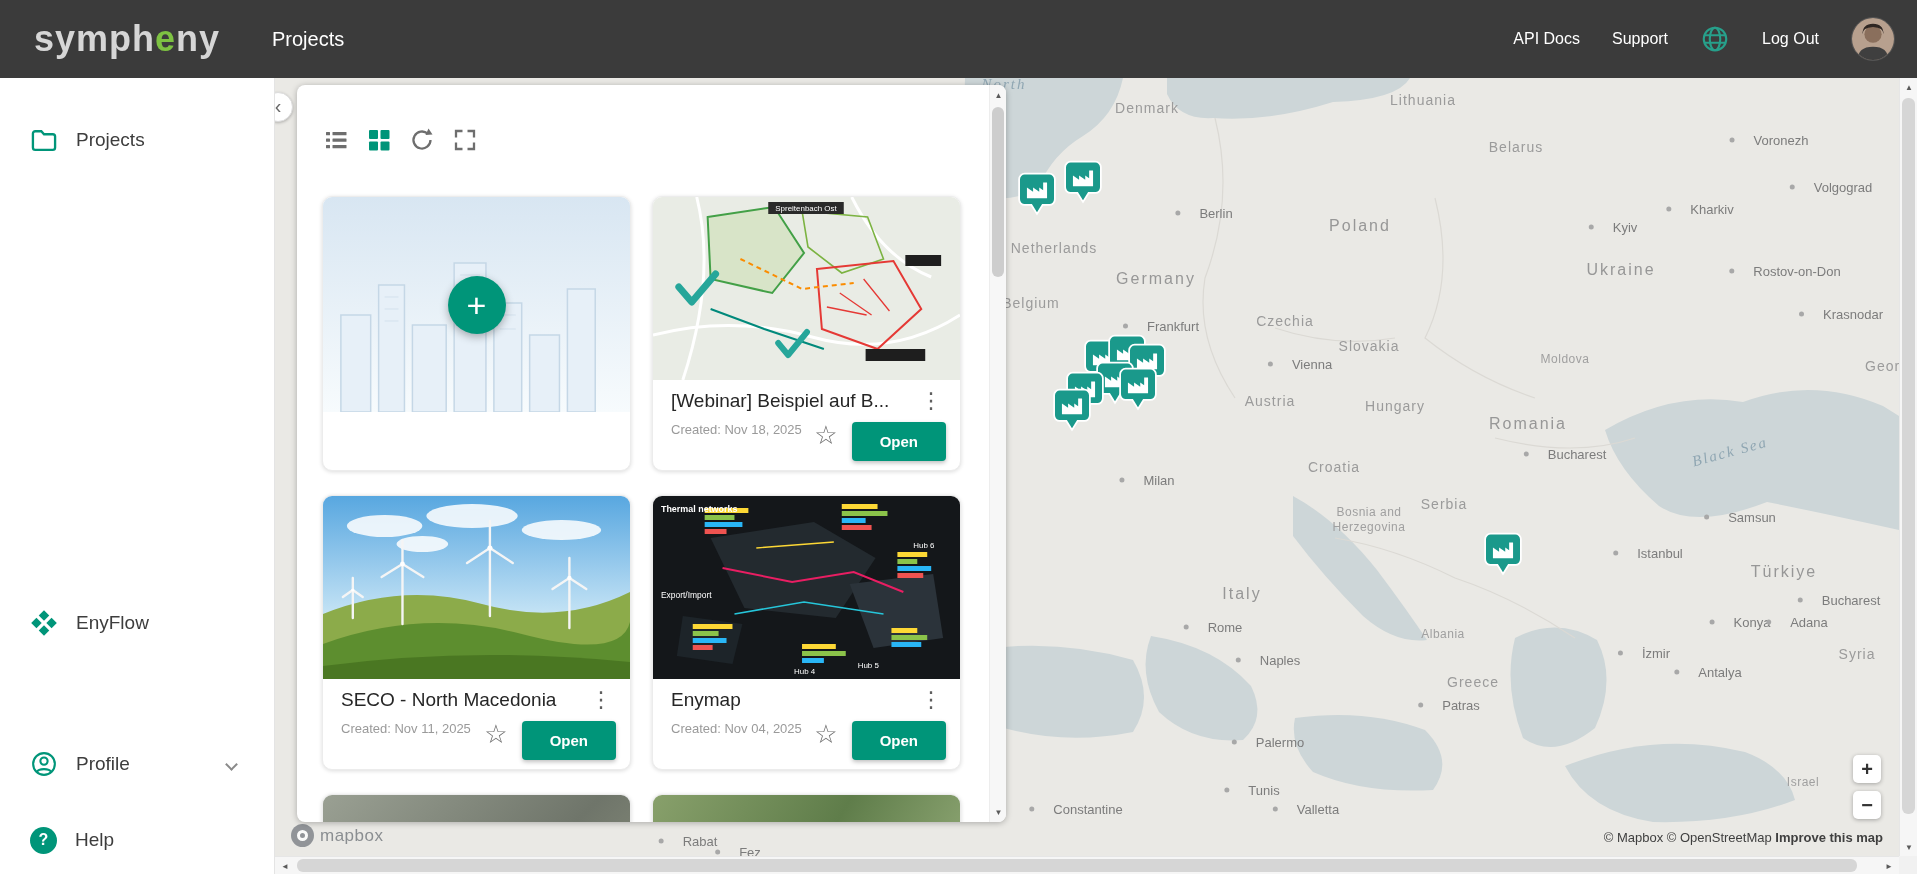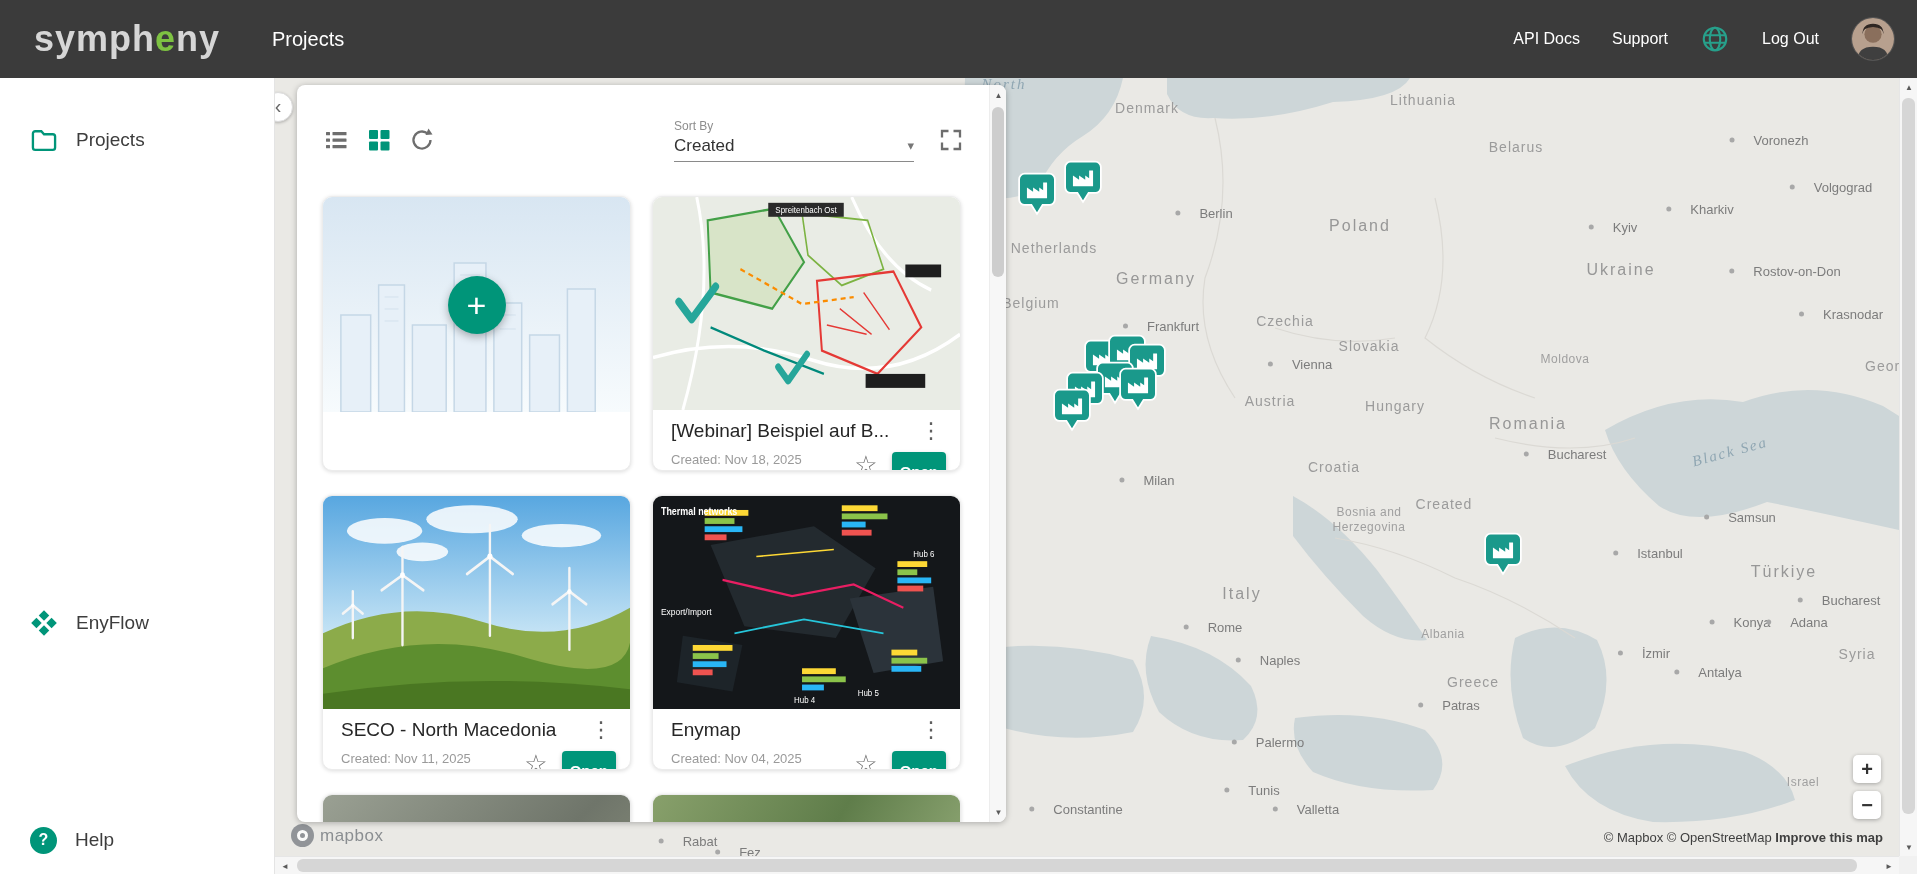--- a/index.html
+++ b/index.html
@@ -60,33 +60,33 @@
   .toolbar{position:absolute;left:26px;top:22px;right:42px;height:66px;display:flex;align-items:center}
   .tb-icon{width:26px;height:26px;margin-right:17px;cursor:pointer}
   .tb-icon svg{width:26px;height:26px;display:block}
   .sort{margin-left:auto;width:240px;margin-right:24px;cursor:pointer}
   .sort-label{font-size:12px;color:#8d8d8d;margin-bottom:3px}
   .sort-row{display:flex;align-items:center;border-bottom:1px solid #8a8a8a;padding-bottom:5px;font-size:17px;color:#333}
   .sort-row .caret{margin-left:auto;color:#777;font-size:13px}
   .cards{position:absolute;left:25px;top:111px;display:grid;grid-template-columns:309px 309px;column-gap:21px;row-gap:24px}
   .card{width:309px;height:275px;background:#fff;border:1px solid #ececec;border-radius:10px;box-shadow:0 1px 4px rgba(0,0,0,.14);overflow:hidden;display:flex;flex-direction:column;cursor:pointer}
   .card.partial{height:160px}
-  .thumb{height:213px;position:relative;flex:none;overflow:hidden}
+  .thumb{height:183px;position:relative;flex:none;overflow:hidden}
   .card.new .thumb{height:215px}
   .thumb svg{width:100%;height:100%;display:block}
   .thumb.aerial{background:linear-gradient(135deg,#9aa093,#6f756a 60%,#8d937f);height:160px}
   .thumb.greenmap{background:linear-gradient(120deg,#88a06b,#5f7d4a 50%,#9db381);height:160px}
   .plus-btn{position:absolute;left:50%;top:50%;transform:translate(-50%,-50%);width:58px;height:58px;border-radius:50%;background:#009579;color:#fff;font-size:34px;display:flex;align-items:center;justify-content:center;box-shadow:0 3px 8px rgba(0,0,0,.3);cursor:pointer;line-height:1}
   .card-title-row{display:flex;align-items:center;padding:10px 8px 2px 18px}
   .card-title{font-size:19px;color:#262626;white-space:nowrap;overflow:hidden;text-overflow:ellipsis;flex:1}
   .kebab{font-size:22px;color:#5f5f5f;padding:0 10px;cursor:pointer;line-height:1}
   .card-footer{display:flex;align-items:flex-start;padding:8px 14px 13px 18px;margin-top:auto}
   .created{font-size:13px;color:#9a9a9a;flex:1}
   .star{font-size:26px;color:#6e6e6e;margin-right:14px;cursor:pointer;line-height:1}
-  .open-btn{background:#009579;color:#fff;border:none;border-radius:4px;font-size:15px;font-weight:700;padding:11px 8px;font-family:inherit;cursor:pointer;box-shadow:0 2px 4px rgba(0,0,0,.25)}
+  .open-btn{background:#009579;color:#fff;border:none;border-radius:4px;font-size:15px;font-weight:700;padding:11px 28px;font-family:inherit;cursor:pointer;box-shadow:0 2px 4px rgba(0,0,0,.25)}
 
   
   .panel-sb{position:absolute;right:0;top:0;width:17px;height:737px;background:#f7f7f7;border-left:1px solid #ededed}
   .sb-arrow{display:flex;align-items:center;justify-content:center;font-size:8px;color:#5a5a5a;cursor:pointer;user-select:none}
   .panel-sb .sb-arrow{position:absolute;left:0;width:17px;height:16px}
   .panel-sb .up{top:2px}.panel-sb .down{bottom:2px}
   .panel-sb .thumb-v{position:absolute;left:2px;width:12px;top:22px;height:170px;background:#cdcdcd;border-radius:6px;cursor:pointer}
 
   
   .vsb{position:absolute;left:1899px;top:78px;width:18px;height:778px;background:#f6f6f6;border-left:1px solid #e6e6e6;z-index:70}
@@ -144,20 +144,29 @@
     <span>Projects</span>
   </div>
   <div class="side-item si-enyflow">
     <svg viewBox="0 0 24 24" fill="#009579">
         <polygon points="12,1 16.5,5.5 12,10 7.5,5.5"></polygon>
         <polygon points="12,14 16.5,18.5 12,23 7.5,18.5"></polygon>
         <polygon points="1,12 5.5,7.5 10,12 5.5,16.5"></polygon>
         <polygon points="14,12 18.5,7.5 23,12 18.5,16.5"></polygon>
       </svg>
     <span>EnyFlow</span>
+  </div>
+  <div class="side-item si-profile">
+    <svg viewBox="0 0 24 24" fill="none" stroke="#009579" stroke-width="1.8">
+        <circle cx="12" cy="12" r="9.3"></circle>
+        <circle cx="12" cy="9.5" r="3.1"></circle>
+        <path d="M5.8 18.9c1.6-3.4 10.8-3.4 12.4 0"></path>
+      </svg>
+    <span>Profile</span>
+    <span class="chev-down"></span>
   </div>
   <div class="side-item si-help">
     <span class="help-badge">
         <span>?</span>
       </span>
     <span>Help</span>
   </div>
 </div>
 
 <div class="map">
@@ -193,21 +202,21 @@
   <div class="lbl country" style="left:1010px;top:243px">Czechia</div>
   <div class="lbl country" style="left:1094px;top:268px">Slovakia</div>
   <div class="lbl country-lg lbl" style="left:1346px;top:192px">Ukraine</div>
   <div class="lbl country" style="left:995px;top:323px">Austria</div>
   <div class="lbl country" style="left:1120px;top:328px">Hungary</div>
   <div class="lbl country-sm lbl" style="left:1290px;top:281px">Moldova</div>
   <div class="lbl country-lg lbl" style="left:1253px;top:346px">Romania</div>
   <div class="lbl country" style="left:1059px;top:389px">Croatia</div>
   <div class="lbl country-sm two-line lbl" style="left:1094px;top:442px">Bosnia and
 Herzegovina</div>
-  <div class="lbl country" style="left:1169px;top:426px">Created</div>
+  <div class="lbl country" style="left:1169px;top:426px">Serbia</div>
   <div class="lbl country-lg lbl" style="left:967px;top:516px">Italy</div>
   <div class="lbl country-sm lbl" style="left:1168px;top:556px">Albania</div>
   <div class="lbl country" style="left:1198px;top:604px">Greece</div>
   <div class="lbl country-lg lbl" style="left:1509px;top:494px">Türkiye</div>
   <div class="lbl country" style="left:1582px;top:576px">Syria</div>
   <div class="lbl country-sm lbl" style="left:1528px;top:704px">Israel</div>
   <div class="lbl country" style="left:1612px;top:288px">Georg</div>
   <div class="lbl water rot" style="left:1455px;top:374px">Black Sea</div>
 
   <div class="lbl city" style="left:929px;top:135px">
@@ -402,27 +411,20 @@
           <rect x="3" y="14.5" width="9" height="9" rx="1"></rect>
           <rect x="14.5" y="14.5" width="9" height="9" rx="1"></rect>
         </svg>
     </span>
     <span class="tb-icon">
       <svg viewBox="0 0 26 26" fill="none">
           <path d="M21.5 13a8.5 8.5 0 1 1-2.8-6.3" stroke="#6e6e6e" stroke-width="2.3"></path>
           <polygon points="19.5,1.5 23.5,7.5 16.5,8" fill="#6e6e6e"></polygon>
         </svg>
     </span>
-    <div class="sort">
-      <div class="sort-label">Sort By</div>
-      <div class="sort-row">
-        <span>Created</span>
-        <span class="caret">▾</span>
-      </div>
-    </div>
     <span class="tb-icon" style="margin-right:0">
       <svg viewBox="0 0 26 26" fill="none" stroke="#6e6e6e" stroke-width="2.3">
           <path d="M4 10.5V4h6.5M15.5 4H22v6.5M22 15.5V22h-6.5M10.5 22H4v-6.5"></path>
         </svg>
     </span>
   </div>
 
   <div class="cards">
 
     <div class="card new">

